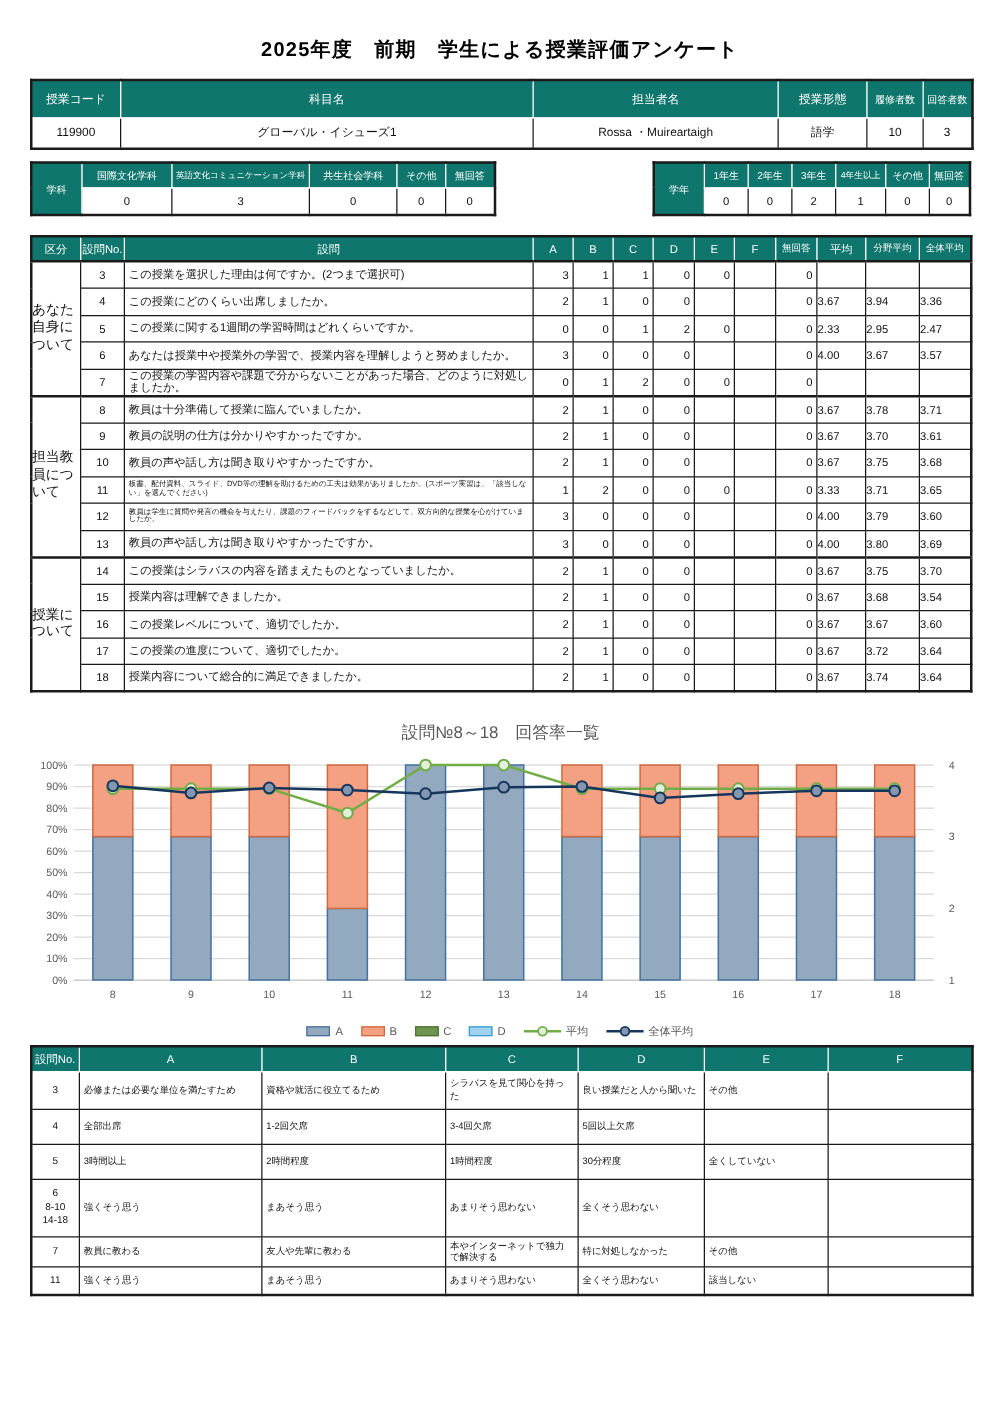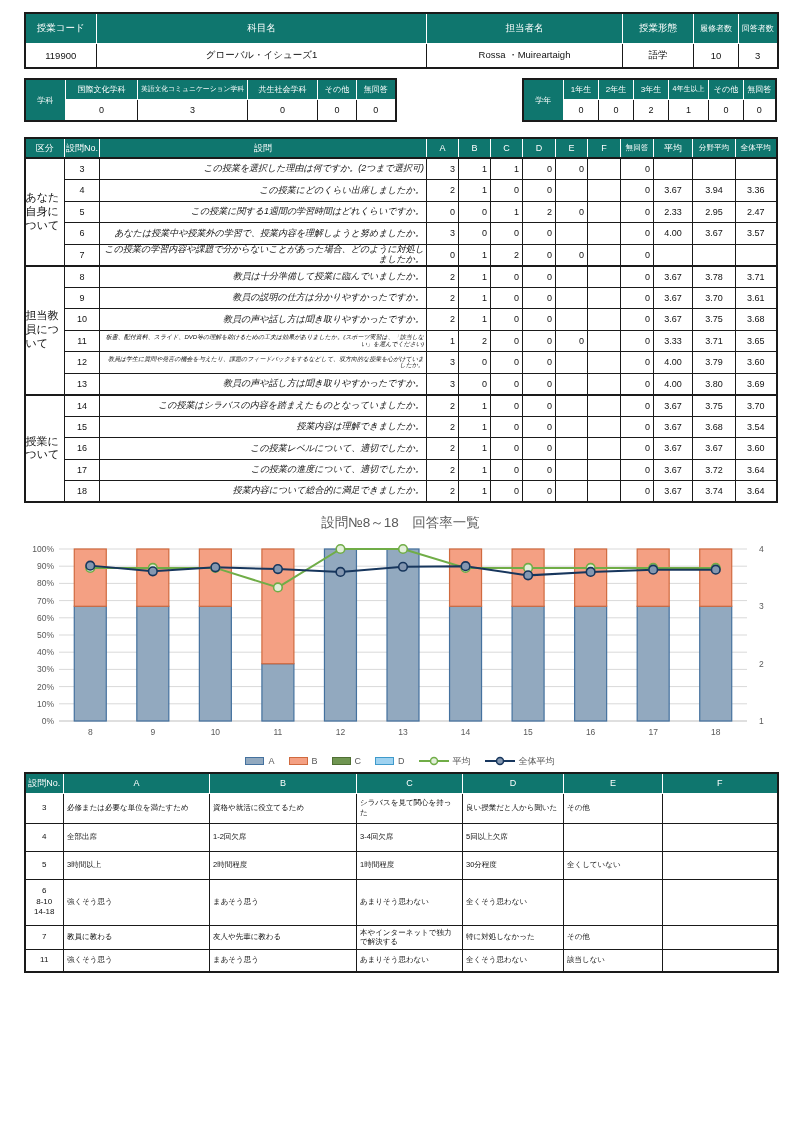--- a/index.html
+++ b/index.html
@@ -34,49 +34,50 @@
   #grade-table th.vsmall { font-size:7px; }
   #dept-table td, #grade-table td { height:22px; text-align:center; font-size:9px; }
   th.side-label { font-size:9.5px; }
   
   #question-table { width:753px; margin-top:15px; }
   #question-table th { height:20px; font-size:9px; }
   #question-table th.thin { font-size:7.6px; }
   #question-table td { height:21.5px; font-size:9px; vertical-align:middle; }
   #question-table td.cat { text-align:left; white-space:pre-line; font-size:11px; line-height:1.25; }
   #question-table td.qno { text-align:center; }
-  #question-table td.qtext { text-align:right; padding:0 2px 0 3px; line-height:1.05;font-style:italic; }
+  #question-table td.qtext { text-align:left; padding:0 2px 0 3px; line-height:1.05; }
   #question-table td.qtext.small { font-size:6px; }
   #question-table td.num { text-align:right; padding-right:3px; }
-  #question-table td.avgc { text-align:center; }
+  #question-table td.avgc { text-align:left; }
   #question-table tr.gstart td { border-top:2px solid #1a1a1a; }
   td.slash {
     background-image:linear-gradient(to bottom right,
       transparent calc(50% - 0.6px), #1a1a1a calc(50% - 0.6px),
       #1a1a1a calc(50% + 0.6px), transparent calc(50% + 0.6px));
   }
   
-  .chart-wrap { margin-top:6px; }
+  .chart-wrap { margin-top:18px; }
   .legend { display:flex; justify-content:center; align-items:center; gap:14px;
             font-size:9px; color:#595959; margin-top:2px; height:16px; }
   .legend .item { display:flex; align-items:center; gap:4px; }
   .legend .swatch { display:inline-block; width:19px; height:8px; }
   
   .choices-title { font-size:10px; font-weight:bold; text-decoration:underline; margin-top:14px; color:#000; }
   #choices-table { width:753px; margin-top:3px; }
   #choices-table th { height:20px; font-size:9px; }
   #choices-table td { font-size:7.5px; text-align:left; padding:2px 3px; vertical-align:middle; line-height:1.3; }
   #choices-table td.cno { text-align:center; white-space:pre-line; font-size:8px; }
   .footer { text-align:right; font-size:15px; font-weight:bold; margin-top:6px; color:#000; }
 </style>
 </head>
 <body>
 
 <div class="content">
 
+  <div class="page-title">2025年度　前期　学生による授業評価アンケート</div>
 
   <table id="course-table" class="bordered">
     <colgroup>
         <col style="width:72px">
         <col style="width:330px">
         <col style="width:196px">
         <col style="width:71px">
         <col style="width:45px">
         <col style="width:39px">
       </colgroup>

